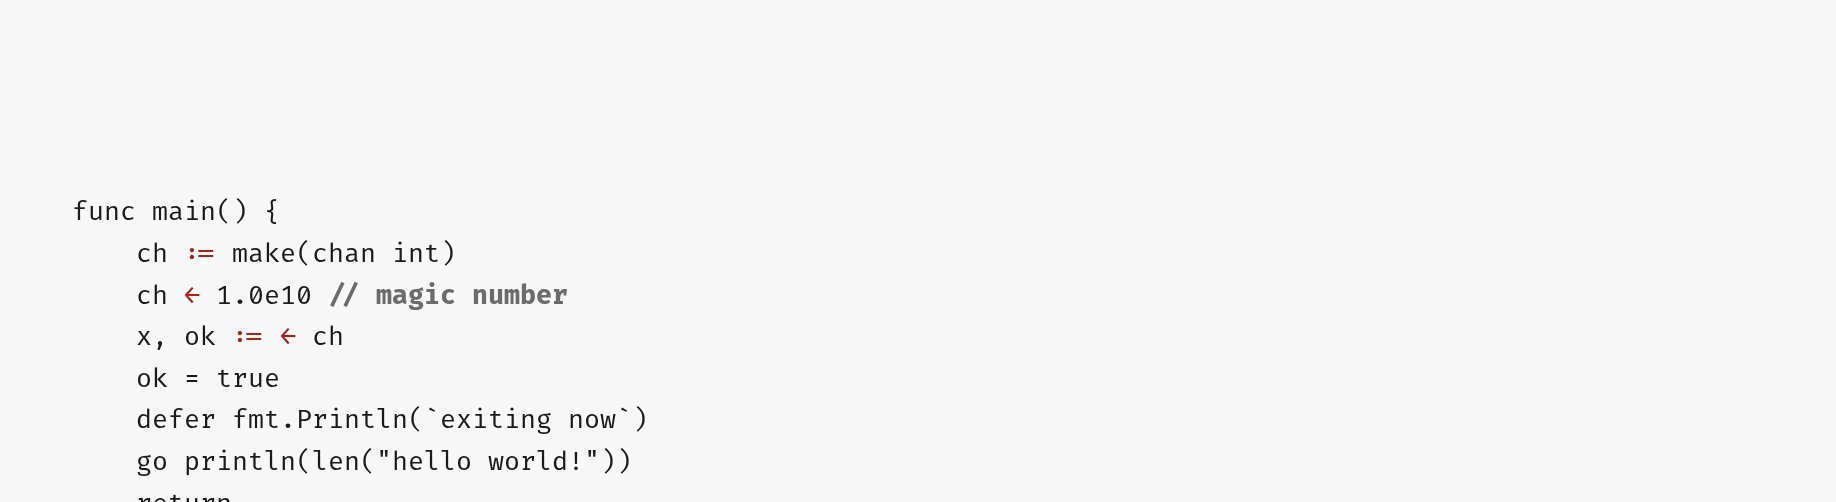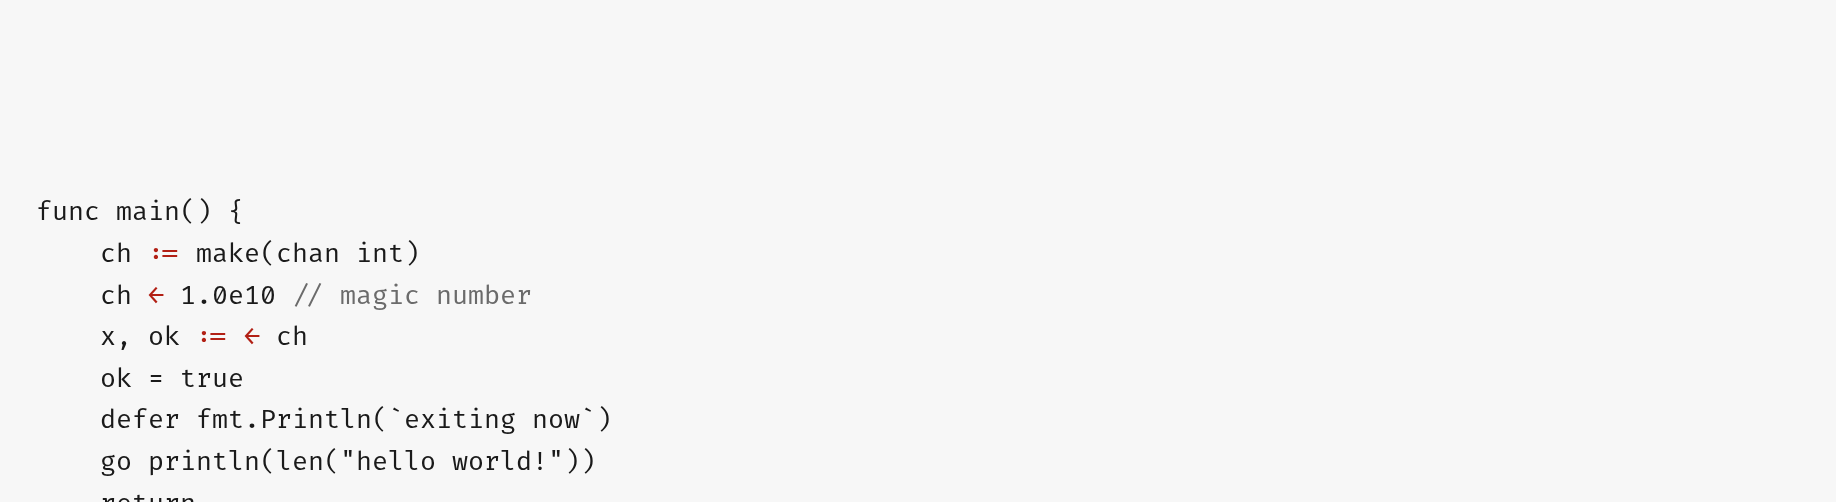--- a/index.html
+++ b/index.html
@@ -7,24 +7,24 @@
     body {
       background: #f7f7f7;
       font-family: "Fira Code", "SF Mono", Menlo, Consolas, "Liberation Mono", monospace;
       font-size: 26px;
       line-height: 1.6;
       padding: 26px 36px;
       color: #1a1a1a;
       white-space: pre;
     }
     .code-block { display: block; }
-    .line { display: block; }
+    .line { display: block; margin-left: 36px; }
     .tok { display: inline; }
     .op { color: #b22015; }
-    .comment { color: #6b6b6b; }
+    .comment { color: #6b6b6b; font-weight: bold; }
   </style>
 </head>
 <body>
 
 
 
 <div class="code-block"><span class="line"><span class="tok">func main() {</span></span><span class="line"><span class="tok">    </span><span class="tok">ch </span><span class="tok op">:=</span><span class="tok"> make(chan int)</span></span><span class="line"><span class="tok">    </span><span class="tok">ch </span><span class="tok op">←</span><span class="tok"> 1.0e10 </span><span class="tok comment">// magic number</span></span><span class="line"><span class="tok">    </span><span class="tok">x, ok </span><span class="tok op">:=</span><span class="tok"> </span><span class="tok op">←</span><span class="tok"> ch</span></span><span class="line"><span class="tok">    </span><span class="tok">ok = true</span></span><span class="line"><span class="tok">    </span><span class="tok">defer fmt.Println(`exiting now`)</span></span><span class="line"><span class="tok">    </span><span class="tok">go println(len("hello world!"))</span></span><span class="line"><span class="tok">    </span><span class="tok">return</span></span></div>
 
 
 

